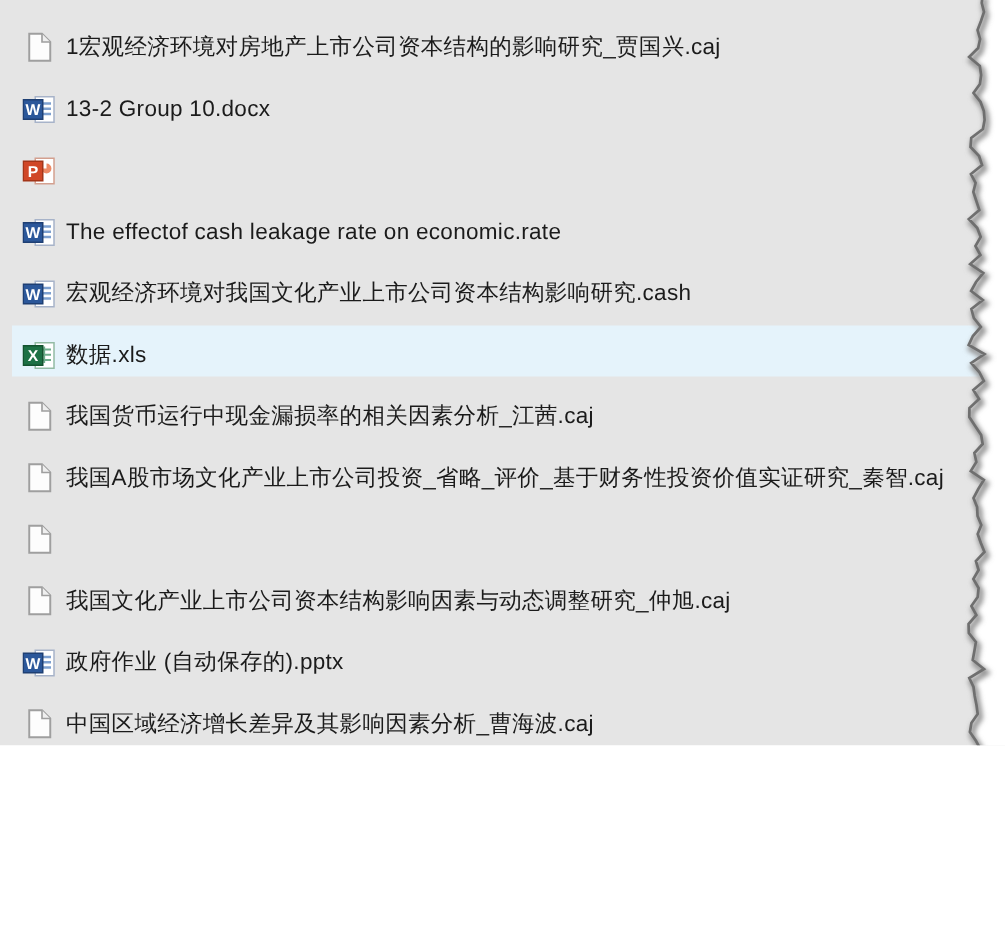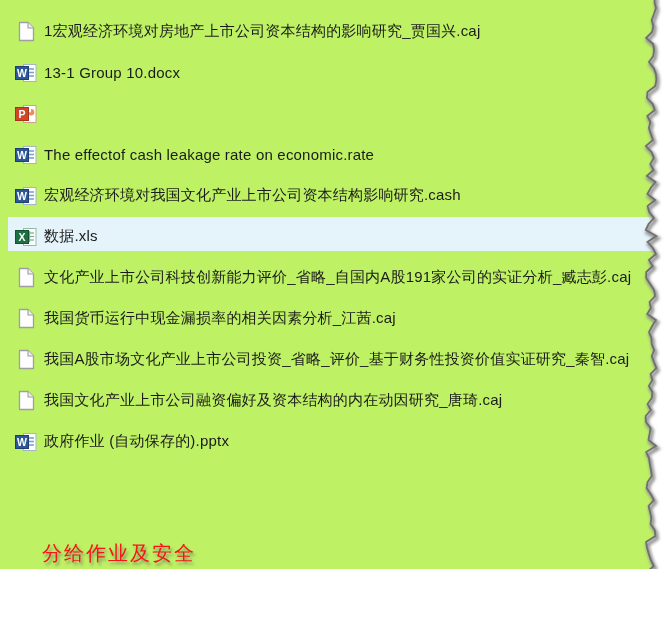--- a/index.html
+++ b/index.html
@@ -4,22 +4,22 @@
 <style>
   html, body {
     margin: 0;
     padding: 0;
     background: #ffffff;
     font-family: "Liberation Sans", "DejaVu Sans", sans-serif;
   }
   .page {
     position: relative;
     width: 670px;
-    height: 569px;
-    background: #bef264;
+    height: 497px;
+    background: #e5e5e5;
     overflow: hidden;
   }
   .file-list {
     position: absolute;
     top: 11px;
     left: 0;
     width: 670px;
     margin: 0;
     padding: 0;
     list-style: none;
@@ -104,21 +104,21 @@
             <rect x="8.5" y="1.5" width="12.5" height="17" fill="#ffffff" stroke="#a7b3c9"></rect>
             <g stroke="#7da0d0" stroke-width="1.6">
               <line x1="11" y1="6" x2="19" y2="6"></line>
               <line x1="11" y1="9.5" x2="19" y2="9.5"></line>
               <line x1="11" y1="13" x2="19" y2="13"></line>
             </g>
             <rect x="0.5" y="3.5" width="13" height="13" fill="#2b579a" stroke="#1e3f73"></rect>
             <text x="7" y="13.7" font-size="10.5" font-weight="bold" fill="#ffffff" text-anchor="middle" font-family="Liberation Sans, sans-serif">W</text>
           </svg>
         </span>
-    <span class="file-name">13-1 Group 10.docx</span>
+    <span class="file-name">13-2 Group 10.docx</span>
   </li>
 
   <li class="file-row">
 
     <span class="file-icon">
           <svg width="22" height="20" viewBox="0 0 22 20">
             <rect x="8.5" y="1.5" width="12.5" height="17" fill="#ffffff" stroke="#d3a08f"></rect>
             <path d="M16 5 a3.3 3.3 0 1 1 -3.3 3.3 L16 8.3 Z" fill="#ed8a66"></path>
             <rect x="0.5" y="3.5" width="13" height="13" fill="#d04727" stroke="#a33519"></rect>
             <text x="7" y="13.7" font-size="10.5" font-weight="bold" fill="#ffffff" text-anchor="middle" font-family="Liberation Sans, sans-serif">P</text>
@@ -171,30 +171,20 @@
               <line x1="10.5" y1="13" x2="19" y2="13"></line>
               <line x1="14.5" y1="4" x2="14.5" y2="15"></line>
             </g>
             <rect x="0.5" y="3.5" width="13" height="13" fill="#1d7044" stroke="#14532f"></rect>
             <text x="7" y="13.7" font-size="10.5" font-weight="bold" fill="#ffffff" text-anchor="middle" font-family="Liberation Sans, sans-serif">X</text>
           </svg>
         </span>
     <span class="file-name">数据.xls</span>
   </li>
 
-  <li class="file-row">
-
-    <span class="file-icon">
-          <svg width="19" height="21" viewBox="0 0 19 21">
-            <path d="M2.5 1.5 H11 L16.5 7 V19.5 H2.5 Z" fill="#fdfdfd" stroke="#9f9f9f" stroke-width="1.3"></path>
-            <path d="M11 1.5 V7 H16.5" fill="#efefef" stroke="#9f9f9f" stroke-width="1.1"></path>
-          </svg>
-        </span>
-    <span class="file-name">文化产业上市公司科技创新能力评价_省略_自国内A股191家公司的实证分析_臧志彭.caj</span>
-  </li>
 
   <li class="file-row">
 
     <span class="file-icon">
           <svg width="19" height="21" viewBox="0 0 19 21">
             <path d="M2.5 1.5 H11 L16.5 7 V19.5 H2.5 Z" fill="#fdfdfd" stroke="#9f9f9f" stroke-width="1.3"></path>
             <path d="M11 1.5 V7 H16.5" fill="#efefef" stroke="#9f9f9f" stroke-width="1.1"></path>
           </svg>
         </span>
     <span class="file-name">我国货币运行中现金漏损率的相关因素分析_江茜.caj</span>
@@ -212,41 +202,60 @@
   </li>
 
   <li class="file-row">
 
     <span class="file-icon">
           <svg width="19" height="21" viewBox="0 0 19 21">
             <path d="M2.5 1.5 H11 L16.5 7 V19.5 H2.5 Z" fill="#fdfdfd" stroke="#9f9f9f" stroke-width="1.3"></path>
             <path d="M11 1.5 V7 H16.5" fill="#efefef" stroke="#9f9f9f" stroke-width="1.1"></path>
           </svg>
         </span>
-    <span class="file-name">我国文化产业上市公司融资偏好及资本结构的内在动因研究_唐琦.caj</span>
-  </li>
-
+  </li>
+
+  <li class="file-row">
+
+    <span class="file-icon">
+          <svg width="19" height="21" viewBox="0 0 19 21">
+            <path d="M2.5 1.5 H11 L16.5 7 V19.5 H2.5 Z" fill="#fdfdfd" stroke="#9f9f9f" stroke-width="1.3"></path>
+            <path d="M11 1.5 V7 H16.5" fill="#efefef" stroke="#9f9f9f" stroke-width="1.1"></path>
+          </svg>
+        </span>
+    <span class="file-name">我国文化产业上市公司资本结构影响因素与动态调整研究_仲旭.caj</span>
+  </li>
 
   <li class="file-row">
 
     <span class="file-icon">
           <svg width="22" height="20" viewBox="0 0 22 20">
             <rect x="8.5" y="1.5" width="12.5" height="17" fill="#ffffff" stroke="#a7b3c9"></rect>
             <g stroke="#7da0d0" stroke-width="1.6">
               <line x1="11" y1="6" x2="19" y2="6"></line>
               <line x1="11" y1="9.5" x2="19" y2="9.5"></line>
               <line x1="11" y1="13" x2="19" y2="13"></line>
             </g>
             <rect x="0.5" y="3.5" width="13" height="13" fill="#2b579a" stroke="#1e3f73"></rect>
             <text x="7" y="13.7" font-size="10.5" font-weight="bold" fill="#ffffff" text-anchor="middle" font-family="Liberation Sans, sans-serif">W</text>
           </svg>
         </span>
     <span class="file-name">政府作业 (自动保存的).pptx</span>
   </li>
 
+  <li class="file-row">
+
+    <span class="file-icon">
+          <svg width="19" height="21" viewBox="0 0 19 21">
+            <path d="M2.5 1.5 H11 L16.5 7 V19.5 H2.5 Z" fill="#fdfdfd" stroke="#9f9f9f" stroke-width="1.3"></path>
+            <path d="M11 1.5 V7 H16.5" fill="#efefef" stroke="#9f9f9f" stroke-width="1.1"></path>
+          </svg>
+        </span>
+    <span class="file-name">中国区域经济增长差异及其影响因素分析_曹海波.caj</span>
+  </li>
 </ul>
   <div class="annotation">分给作业及安全</div>
   <svg class="tear-overlay" id="tear-svg" width="670" height="621" viewBox="0 0 670 621">
     <defs>
       <filter id="tear-blur" x="-20%" y="-20%" width="140%" height="140%">
         <feGaussianBlur stdDeviation="1.7"></feGaussianBlur>
       </filter>
     </defs>
     <path id="tear-fill" fill="#ffffff" stroke="none" d="M655.2 -4.0 L 654.5 2.0 L 656.0 8.0 L 654.0 14.0 L 651.7 20.0 L 653.4 26.0 L 652.1 32.0 L 646.1 38.0 L 653.2 44.0 L 654.1 50.0 L 653.3 56.0 L 649.0 62.0 L 653.7 68.0 L 655.9 74.0 L 656.4 80.0 L 655.3 86.0 L 647.5 92.0 L 647.0 98.0 L 652.7 104.0 L 654.7 110.0 L 647.3 116.0 L 650.4 122.0 L 648.9 128.0 L 650.9 134.0 L 652.9 140.0 L 645.9 146.0 L 651.5 152.0 L 653.8 158.0 L 650.3 164.0 L 653.6 170.0 L 646.8 176.0 L 655.5 182.0 L 650.7 188.0 L 647.4 194.0 L 655.2 200.0 L 647.6 206.0 L 649.2 212.0 L 653.9 218.0 L 648.6 224.0 L 645.8 230.0 L 656.3 236.0 L 647.5 242.0 L 652.8 248.0 L 655.9 254.0 L 648.9 260.0 L 652.7 266.0 L 646.3 272.0 L 646.2 278.0 L 650.1 284.0 L 654.1 290.0 L 655.1 296.0 L 649.6 302.0 L 650.9 308.0 L 647.2 314.0 L 655.9 320.0 L 652.2 326.0 L 649.0 332.0 L 651.4 338.0 L 651.7 344.0 L 654.2 350.0 L 651.8 356.0 L 653.9 362.0 L 656.3 368.0 L 650.6 374.0 L 652.4 380.0 L 648.9 386.0 L 652.4 392.0 L 651.8 398.0 L 647.6 404.0 L 650.9 410.0 L 645.7 416.0 L 645.9 422.0 L 650.6 428.0 L 649.6 434.0 L 648.5 440.0 L 656.0 446.0 L 646.2 452.0 L 649.0 458.0 L 649.8 464.0 L 651.0 470.0 L 651.8 476.0 L 647.6 482.0 L 646.6 488.0 L 650.7 494.0 L 653.9 500.0 L 648.6 506.0 L 650.1 512.0 L 651.3 518.0 L 650.6 524.0 L 654.7 530.0 L 655.4 536.0 L 646.1 542.0 L 647.1 548.0 L 648.8 554.0 L 650.8 560.0 L 653.8 566.0 L 647.0 572.0 L 647.2 578.0 L 646.4 584.0 L 654.7 590.0 L 653.0 599.0 L 646.0 603.9 L 640.0 604.5 L 634.0 606.8 L 628.0 607.7 L 622.0 604.6 L 616.0 603.8 L 610.0 606.9 L 604.0 604.5 L 598.0 601.8 L 592.0 605.4 L 586.0 607.9 L 580.0 604.5 L 574.0 606.8 L 568.0 600.5 L 562.0 606.6 L 556.0 606.0 L 550.0 604.1 L 544.0 603.1 L 538.0 606.7 L 532.0 604.4 L 526.0 606.4 L 520.0 603.6 L 514.0 605.2 L 508.0 602.6 L 502.0 600.4 L 496.0 601.2 L 490.0 604.2 L 484.0 601.0 L 478.0 605.2 L 472.0 606.0 L 466.0 600.1 L 460.0 603.0 L 454.0 602.8 L 448.0 601.4 L 442.0 607.2 L 436.0 607.4 L 430.0 599.7 L 424.0 603.6 L 418.0 605.4 L 412.0 607.7 L 406.0 605.1 L 400.0 600.6 L 394.0 602.2 L 388.0 606.2 L 382.0 605.8 L 376.0 604.9 L 370.0 601.8 L 364.0 606.8 L 358.0 601.6 L 352.0 604.7 L 346.0 607.2 L 340.0 605.0 L 334.0 600.5 L 328.0 601.9 L 322.0 600.9 L 316.0 602.1 L 310.0 603.5 L 304.0 602.1 L 298.0 604.1 L 292.0 606.9 L 286.0 603.2 L 280.0 601.4 L 274.0 606.8 L 268.0 608.0 L 262.0 606.7 L 256.0 606.8 L 250.0 602.4 L 244.0 605.7 L 238.0 601.9 L 232.0 607.9 L 226.0 602.1 L 220.0 604.7 L 214.0 601.4 L 208.0 599.8 L 202.0 601.0 L 196.0 604.7 L 190.0 602.5 L 184.0 603.5 L 178.0 603.4 L 172.0 604.9 L 166.0 606.9 L 160.0 601.4 L 154.0 601.8 L 148.0 606.1 L 142.0 602.4 L 136.0 605.9 L 130.0 604.8 L 124.0 601.0 L 118.0 603.0 L 112.0 606.7 L 106.0 601.2 L 100.0 605.8 L 94.0 606.6 L 88.0 606.6 L 82.0 600.1 L 76.0 608.3 L 70.0 602.9 L 64.0 607.6 L 58.0 606.4 L 52.0 603.0 L 46.0 605.1 L 40.0 604.7 L 34.0 601.6 L 28.0 605.3 L 22.0 607.0 L 16.0 602.4 L 10.0 603.0 L 4.0 608.0 L -2.0 600.2 L -8 629 L 678 629 L 678 -8 Z"></path>
     <path id="tear-shadow" fill="none" stroke="#949494" stroke-width="4" transform="translate(1.5,2.5)" filter="url(#tear-blur)" d="M655.2 -4.0 L 654.5 2.0 L 656.0 8.0 L 654.0 14.0 L 651.7 20.0 L 653.4 26.0 L 652.1 32.0 L 646.1 38.0 L 653.2 44.0 L 654.1 50.0 L 653.3 56.0 L 649.0 62.0 L 653.7 68.0 L 655.9 74.0 L 656.4 80.0 L 655.3 86.0 L 647.5 92.0 L 647.0 98.0 L 652.7 104.0 L 654.7 110.0 L 647.3 116.0 L 650.4 122.0 L 648.9 128.0 L 650.9 134.0 L 652.9 140.0 L 645.9 146.0 L 651.5 152.0 L 653.8 158.0 L 650.3 164.0 L 653.6 170.0 L 646.8 176.0 L 655.5 182.0 L 650.7 188.0 L 647.4 194.0 L 655.2 200.0 L 647.6 206.0 L 649.2 212.0 L 653.9 218.0 L 648.6 224.0 L 645.8 230.0 L 656.3 236.0 L 647.5 242.0 L 652.8 248.0 L 655.9 254.0 L 648.9 260.0 L 652.7 266.0 L 646.3 272.0 L 646.2 278.0 L 650.1 284.0 L 654.1 290.0 L 655.1 296.0 L 649.6 302.0 L 650.9 308.0 L 647.2 314.0 L 655.9 320.0 L 652.2 326.0 L 649.0 332.0 L 651.4 338.0 L 651.7 344.0 L 654.2 350.0 L 651.8 356.0 L 653.9 362.0 L 656.3 368.0 L 650.6 374.0 L 652.4 380.0 L 648.9 386.0 L 652.4 392.0 L 651.8 398.0 L 647.6 404.0 L 650.9 410.0 L 645.7 416.0 L 645.9 422.0 L 650.6 428.0 L 649.6 434.0 L 648.5 440.0 L 656.0 446.0 L 646.2 452.0 L 649.0 458.0 L 649.8 464.0 L 651.0 470.0 L 651.8 476.0 L 647.6 482.0 L 646.6 488.0 L 650.7 494.0 L 653.9 500.0 L 648.6 506.0 L 650.1 512.0 L 651.3 518.0 L 650.6 524.0 L 654.7 530.0 L 655.4 536.0 L 646.1 542.0 L 647.1 548.0 L 648.8 554.0 L 650.8 560.0 L 653.8 566.0 L 647.0 572.0 L 647.2 578.0 L 646.4 584.0 L 654.7 590.0 L 653.0 599.0 L 646.0 603.9 L 640.0 604.5 L 634.0 606.8 L 628.0 607.7 L 622.0 604.6 L 616.0 603.8 L 610.0 606.9 L 604.0 604.5 L 598.0 601.8 L 592.0 605.4 L 586.0 607.9 L 580.0 604.5 L 574.0 606.8 L 568.0 600.5 L 562.0 606.6 L 556.0 606.0 L 550.0 604.1 L 544.0 603.1 L 538.0 606.7 L 532.0 604.4 L 526.0 606.4 L 520.0 603.6 L 514.0 605.2 L 508.0 602.6 L 502.0 600.4 L 496.0 601.2 L 490.0 604.2 L 484.0 601.0 L 478.0 605.2 L 472.0 606.0 L 466.0 600.1 L 460.0 603.0 L 454.0 602.8 L 448.0 601.4 L 442.0 607.2 L 436.0 607.4 L 430.0 599.7 L 424.0 603.6 L 418.0 605.4 L 412.0 607.7 L 406.0 605.1 L 400.0 600.6 L 394.0 602.2 L 388.0 606.2 L 382.0 605.8 L 376.0 604.9 L 370.0 601.8 L 364.0 606.8 L 358.0 601.6 L 352.0 604.7 L 346.0 607.2 L 340.0 605.0 L 334.0 600.5 L 328.0 601.9 L 322.0 600.9 L 316.0 602.1 L 310.0 603.5 L 304.0 602.1 L 298.0 604.1 L 292.0 606.9 L 286.0 603.2 L 280.0 601.4 L 274.0 606.8 L 268.0 608.0 L 262.0 606.7 L 256.0 606.8 L 250.0 602.4 L 244.0 605.7 L 238.0 601.9 L 232.0 607.9 L 226.0 602.1 L 220.0 604.7 L 214.0 601.4 L 208.0 599.8 L 202.0 601.0 L 196.0 604.7 L 190.0 602.5 L 184.0 603.5 L 178.0 603.4 L 172.0 604.9 L 166.0 606.9 L 160.0 601.4 L 154.0 601.8 L 148.0 606.1 L 142.0 602.4 L 136.0 605.9 L 130.0 604.8 L 124.0 601.0 L 118.0 603.0 L 112.0 606.7 L 106.0 601.2 L 100.0 605.8 L 94.0 606.6 L 88.0 606.6 L 82.0 600.1 L 76.0 608.3 L 70.0 602.9 L 64.0 607.6 L 58.0 606.4 L 52.0 603.0 L 46.0 605.1 L 40.0 604.7 L 34.0 601.6 L 28.0 605.3 L 22.0 607.0 L 16.0 602.4 L 10.0 603.0 L 4.0 608.0 L -2.0 600.2"></path>

